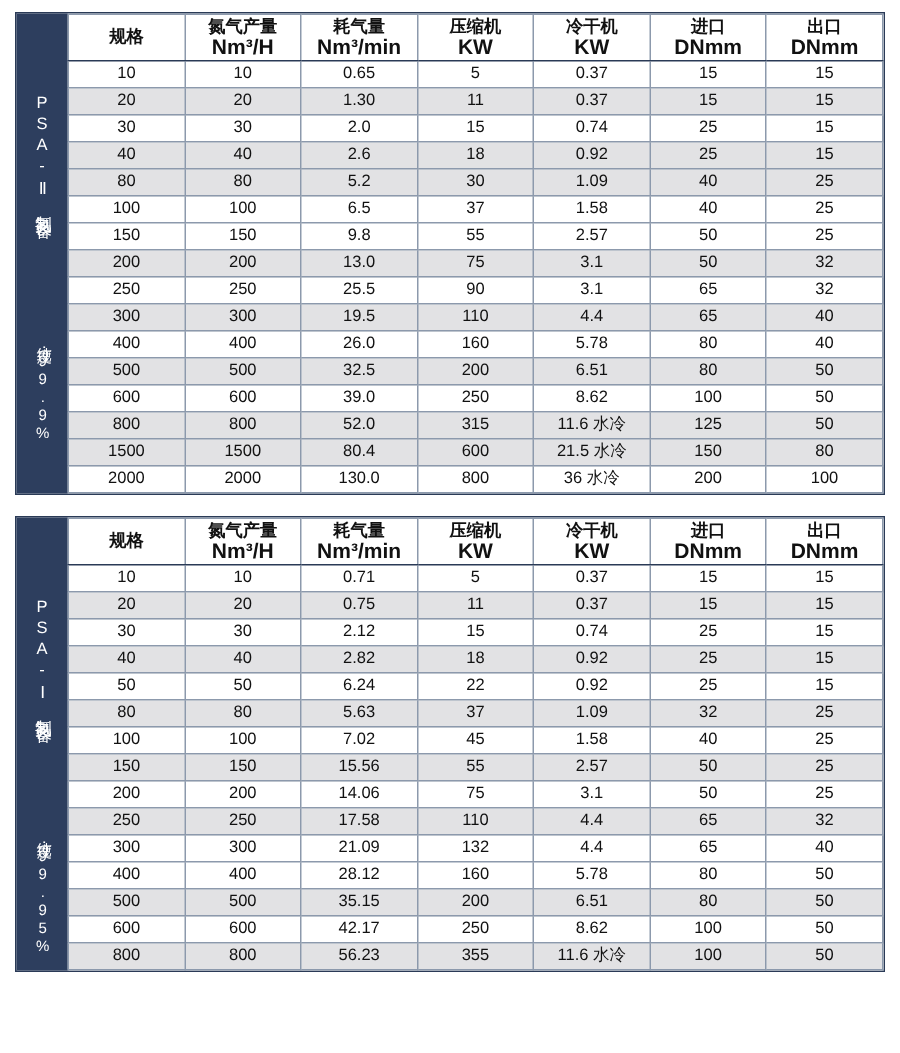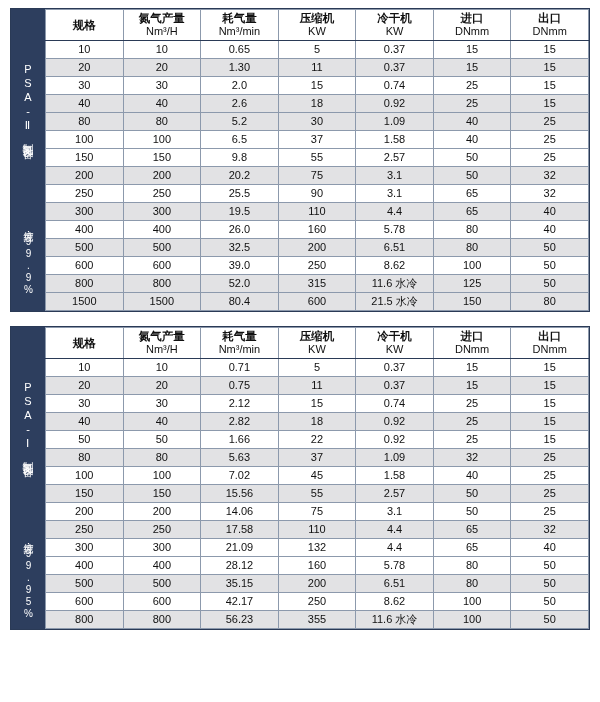--- a/index.html
+++ b/index.html
@@ -74,22 +74,22 @@
     background: #ffffff;
     font-weight: bold;
     height: 30px;
     line-height: 13px;
     font-size: 11.5px;
     border-bottom: 1.5px solid #2a3a56;
     vertical-align: middle;
   }
   table.spec thead th .unit {
     display: block;
-    font-size: 11px;
-    font-weight: normal;
+    font-size: 14px;
+    font-weight: bold;
   }
   table.spec tbody tr.alt td {
     background: #e2e2e4;
   }
   .wrapper-inner {
     flex: 1 1 auto;
     min-width: 0;
   }
 </style>
 </head>
@@ -196,21 +196,21 @@
               <td>150</td>
               <td>9.8</td>
               <td>55</td>
               <td>2.57</td>
               <td>50</td>
               <td>25</td>
             </tr>
             <tr class="alt">
               <td>200</td>
               <td>200</td>
-              <td>20.2</td>
+              <td>13.0</td>
               <td>75</td>
               <td>3.1</td>
               <td>50</td>
               <td>32</td>
             </tr>
             <tr>
               <td>250</td>
               <td>250</td>
               <td>25.5</td>
               <td>90</td>
@@ -264,20 +264,29 @@
               <td>50</td>
             </tr>
             <tr class="alt">
               <td>1500</td>
               <td>1500</td>
               <td>80.4</td>
               <td>600</td>
               <td>21.5  水冷</td>
               <td>150</td>
               <td>80</td>
+            </tr>
+            <tr>
+              <td>2000</td>
+              <td>2000</td>
+              <td>130.0</td>
+              <td>800</td>
+              <td>36    水冷</td>
+              <td>200</td>
+              <td>100</td>
             </tr>
           </tbody>
       </table>
     </div>
   </div>
 
   <div class="spec-block">
     <div class="side-label">
       <div class="vtext top">PSA-Ⅰ制氮设备</div>
       <div class="vtext bottom">纯度：99.95%</div>
@@ -349,21 +358,21 @@
               <td>40</td>
               <td>2.82</td>
               <td>18</td>
               <td>0.92</td>
               <td>25</td>
               <td>15</td>
             </tr>
             <tr>
               <td>50</td>
               <td>50</td>
-              <td>1.66</td>
+              <td>6.24</td>
               <td>22</td>
               <td>0.92</td>
               <td>25</td>
               <td>15</td>
             </tr>
             <tr class="alt">
               <td>80</td>
               <td>80</td>
               <td>5.63</td>
               <td>37</td>

